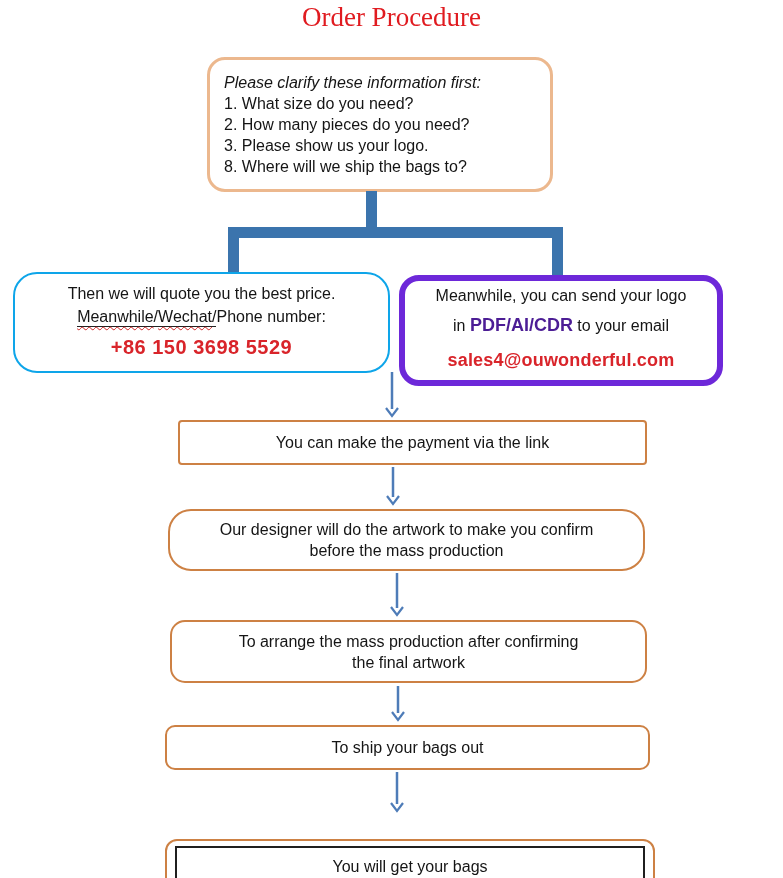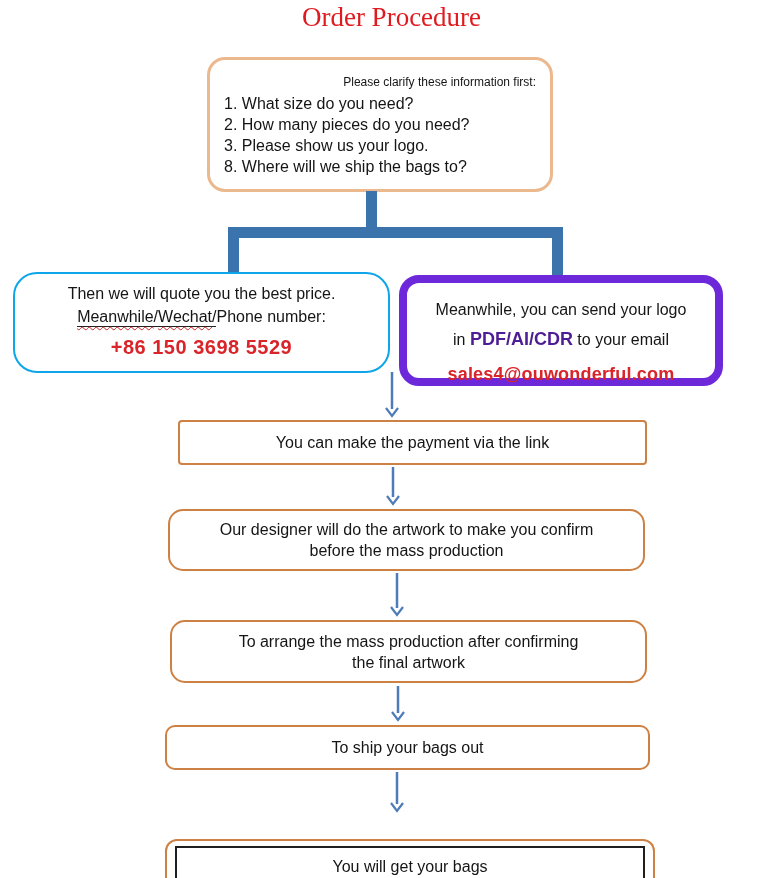--- a/index.html
+++ b/index.html
@@ -5,51 +5,51 @@
   html,body{margin:0;padding:0;background:#fff;}
   .canvas{position:relative;width:783px;height:878px;background:#ffffff;
           font-family:"Liberation Sans",sans-serif;color:#151515;overflow:hidden;}
   .title{position:absolute;top:0;left:0;width:100%;text-align:center;margin:0;
          font-family:"Liberation Serif",serif;font-weight:400;font-size:27px;
          line-height:34px;color:#e01b20;}
   .box{position:absolute;box-sizing:border-box;background:#fff;}
   
   .top-box{left:207px;top:57px;width:346px;height:135px;
            border:3px solid #ecb88e;border-radius:18px;padding:12px 14px 0 14px;}
-  .top-box .heading{text-align:right;font-size:12px;line-height:21px;}
+  .top-box .heading{text-align:left;font-size:16px;line-height:21px;font-style:italic;}
   .top-box .item{font-size:16px;line-height:21px;}
   
   .conn{position:absolute;background:#3b74ad;}
   .conn-stem{left:366px;top:191px;width:11px;height:41px;}
   .conn-hbar{left:228px;top:227px;width:335px;height:11px;}
   .conn-ldrop{left:228px;top:232px;width:11px;height:42px;}
   .conn-rdrop{left:552px;top:232px;width:11px;height:45px;}
   
   .quote-box{left:13px;top:272px;width:377px;height:101px;
              border:2px solid #0ea5e9;border-radius:24px;
              display:flex;flex-direction:column;align-items:center;padding-top:9px;}
   .quote-box .l1{font-size:16px;line-height:22px;}
   .quote-box .l2{font-size:16px;line-height:22px;margin-top:1px;}
   .us{border-bottom:1.5px solid #222;padding-bottom:1px;}
   .wavy{text-decoration:underline wavy #cc2222;text-decoration-thickness:1px;
         text-underline-offset:4px;}
   .phone{font-size:20px;font-weight:bold;color:#d9242a;margin-top:8px;letter-spacing:.5px;}
   .logo-box{left:399px;top:275px;width:324px;height:111px;
-            border:8px solid #6d28d9;border-radius:20px;
-            display:flex;flex-direction:column;align-items:center;padding-top:16px;}
+            border:6px solid #6d28d9;border-radius:20px;
+            display:flex;flex-direction:column;align-items:center;padding-top:4px;}
   .logo-box .l1{font-size:16px;line-height:21px;}
   .logo-box .l2{font-size:16px;line-height:24px;margin-top:7px;}
   .formats{font-size:18px;font-weight:bold;color:#4c1d95;}
   .email{font-size:18px;font-weight:bold;color:#d9242a;margin-top:12px;letter-spacing:.2px;}
   
   .step{border:2px solid #cd8144;display:flex;flex-direction:column;
         align-items:center;justify-content:center;font-size:16px;line-height:21px;
         text-align:center;}
   .payment-box{left:178px;top:420px;width:469px;height:45px;border-radius:4px;}
-  .artwork-box{left:168px;top:509px;width:477px;height:62px;border-radius:15px;}
+  .artwork-box{left:168px;top:509px;width:477px;height:62px;border-radius:23px;}
   .production-box{left:170px;top:620px;width:477px;height:63px;border-radius:15px;}
   .ship-box{left:165px;top:725px;width:485px;height:45px;border-radius:10px;}
   .final-box{left:165px;top:815px;width:490px;height:55px;border-radius:12px;
              border:2px solid #cd8144;margin-top:24px;}
   .final-inner{position:absolute;left:8px;right:8px;top:5px;height:37px;
                border:2px solid #1f1f1f;display:flex;align-items:center;
                justify-content:center;font-size:16px;}
   .arrow{position:absolute;}
   .arrow line,.arrow path{stroke:#4e7cb8;fill:none;}
   .arrow line{stroke-width:2.5;}

